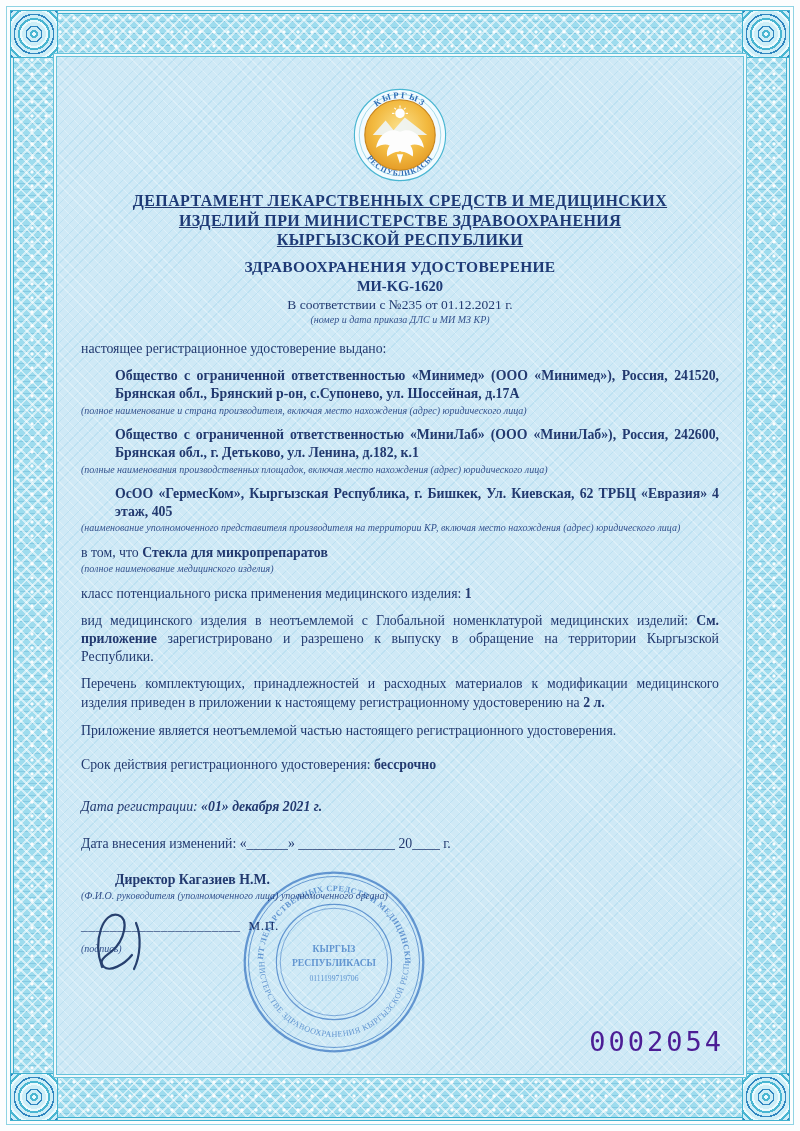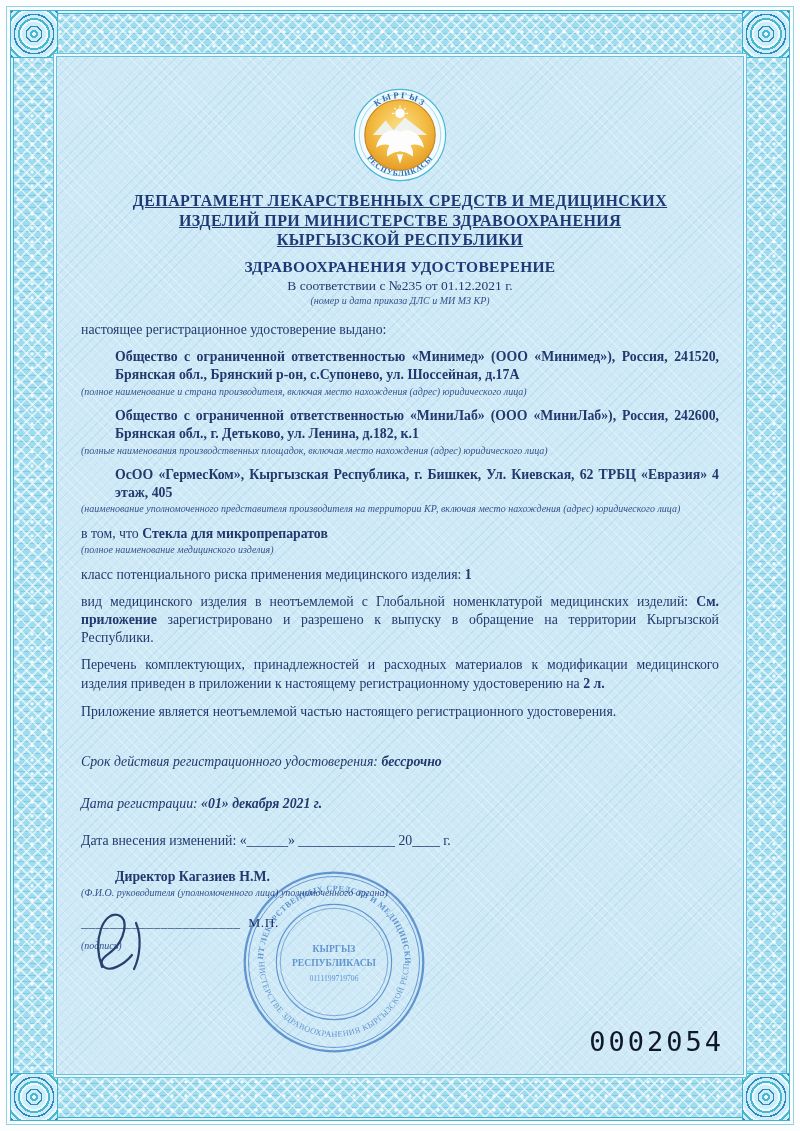--- a/index.html
+++ b/index.html
@@ -49,36 +49,36 @@
   .dept-line { font-weight:bold; font-size:16px; line-height:1.22; letter-spacing:.4px; color:#1e3a76; }
   .dept-block { margin-bottom:8px;text-decoration:underline; }
   .cert-title { font-weight:bold; font-size:15.5px; margin:4px 0 2px; letter-spacing:.3px; color:#1e3a76; }
   .cert-number { font-weight:bold; font-size:14.5px; margin:0 0 2px; color:#1e3a76; }
   .order-line { font-size:13.5px; margin:2px 0 0; }
   .note { font-size:10px; font-style:italic; color:#33518c; line-height:1.25; }
   .note-c { text-align:center; margin-top:1px; }
   .para { font-size:13.8px; line-height:1.32; text-align:justify; margin:9px 0 0; }
   .para.bold { font-weight:bold;margin-left:34px; }
   .p-note { margin:1px 0 3px; }
-  .mt10 { margin-top:10px; } .mt14 { margin-top:14px; } .mt16 { margin-top:32px;font-style:italic; }
+  .mt10 { margin-top:10px; } .mt14 { margin-top:14px; } .mt16 { margin-top:16px; }
   .mt18 { margin-top:18px; } .mt24 { margin-top:24px;font-style:italic; }
   b { font-weight:bold; }
 
   .sig-row { margin-top:16px; font-size:13.5px; letter-spacing:.5px; }
   .sig-note { margin-top:9px; }
 
   .signature-svg { position:absolute; left:84px; top:903px; width:120px; height:78px; }
   .stamp {
     position:absolute; left:238px; top:866px; width:192px; height:192px;
     opacity:.82; mix-blend-mode:multiply;
   }
   .serial {
     position:absolute; right:76px; bottom:74px;
     font-family:"DejaVu Sans Mono",monospace;
-    font-size:27px; letter-spacing:3px; color:#0f172a;
+    font-size:27px; letter-spacing:3px; color:#4c1d95;
   }
 </style>
 </head>
 <body>
 
 <div class="page">
   <div class="outer-line"></div>
 
   <div class="border-band">
     <div class="corner tl"></div>
@@ -120,20 +120,21 @@
       <path d="M60,56 C52,52 44,54 38,60 C34,64 31,70 30,76 C36,72 42,71 47,73 C44,77 43,82 44,87 C49,83 54,81 58,81 L60,80 L62,81 C66,81 71,83 76,87 C77,82 76,77 73,73 C78,71 84,72 90,76 C89,70 86,64 82,60 C76,54 68,52 60,56 Z" fill="#fdfdfd"></path>
       <path d="M56,84 L60,96 L64,84 Z" fill="#fdfdfd"></path>
     </svg>
 
     <div class="dept-block center">
       <div class="dept-line">ДЕПАРТАМЕНТ ЛЕКАРСТВЕННЫХ СРЕДСТВ И МЕДИЦИНСКИХ</div>
       <div class="dept-line">ИЗДЕЛИЙ ПРИ МИНИСТЕРСТВЕ ЗДРАВООХРАНЕНИЯ</div>
       <div class="dept-line">КЫРГЫЗСКОЙ РЕСПУБЛИКИ</div>
     </div>
     <div class="cert-title center">ЗДРАВООХРАНЕНИЯ УДОСТОВЕРЕНИЕ</div>
+    <div class="cert-number center">МИ-KG-1620</div>
     <div class="order-line center">В соответствии с №235 от 01.12.2021 г.</div>
     <div class="note note-c">(номер и дата приказа ДЛС и МИ МЗ КР)</div>
 
     <p class="para mt14">настоящее регистрационное удостоверение выдано:</p>
 
     <p class="para bold">Общество с ограниченной ответственностью «Минимед» (ООО «Минимед»), Россия, 241520, Брянская обл., Брянский р-он, с.Супонево, ул. Шоссейная, д.17А</p>
     <div class="note p-note">(полное наименование и страна производителя, включая место нахождения (адрес) юридического лица)</div>
 
     <p class="para bold">Общество с ограниченной ответственностью «МиниЛаб» (ООО «МиниЛаб»), Россия, 242600, Брянская обл., г. Детьково, ул. Ленина, д.182, к.1</p>
     <div class="note p-note">(полные наименования производственных площадок, включая место нахождения (адрес) юридического лица)</div>

